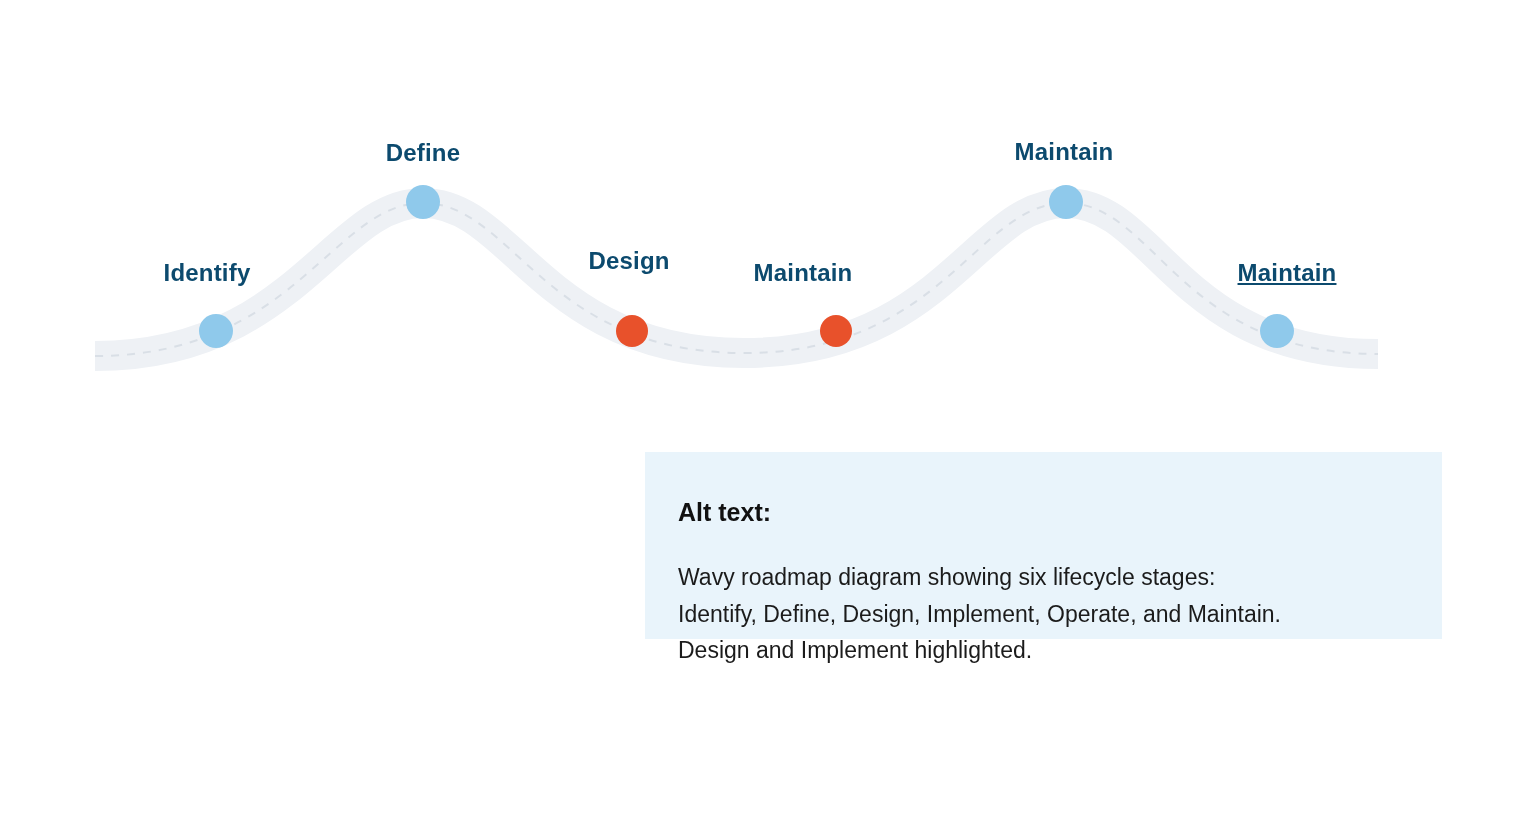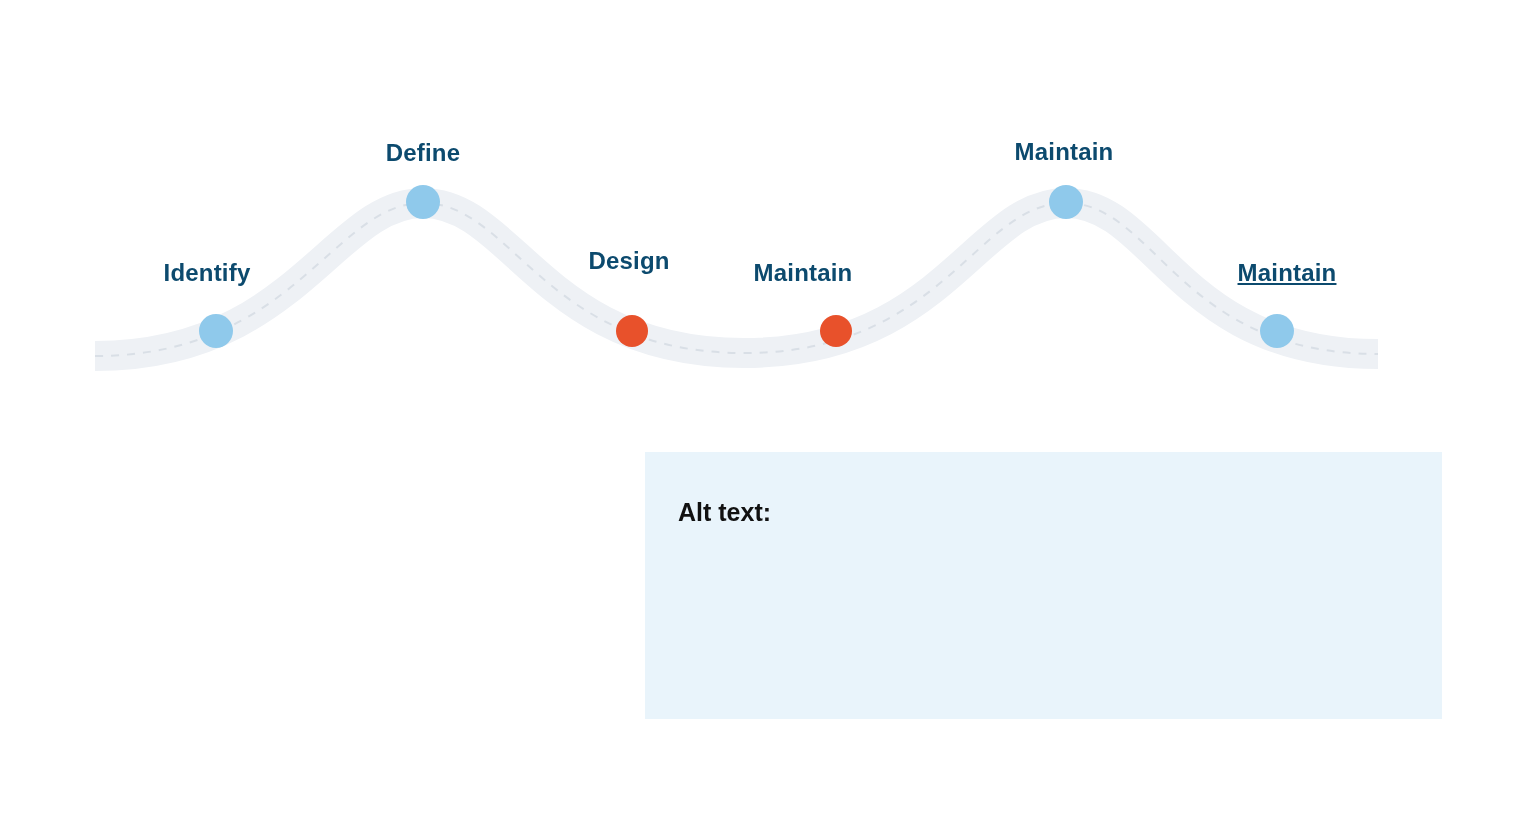--- a/index.html
+++ b/index.html
@@ -28,21 +28,21 @@
     font-weight: 700;
     color: #0c4a6e;
     letter-spacing: 0.2px;
     white-space: nowrap;
   }
   .alt-panel {
     position: absolute;
     left: 645px;
     top: 452px;
     width: 797px;
-    height: 267px;
+    height: 187px;
     padding: 46px 36px 0 33px;
   }
   .alt-panel-heading {
     font-size: 25px;
     font-weight: 700;
     color: #111111;
     line-height: 28px;
   }
   .alt-panel-body {
     margin-top: 33px;
@@ -76,15 +76,20 @@
 
   <div class="stage-label" style="left:207px;  top:273px;">Identify</div>
   <div class="stage-label" style="left:423px;  top:153px;">Define</div>
   <div class="stage-label" style="left:629px;  top:261px;">Design</div>
   <div class="stage-label" style="left:803px;  top:273px;">Maintain</div>
   <div class="stage-label" style="left:1064px; top:152px;">Maintain</div>
   <div class="stage-label" style="left:1287px; top:273px;text-decoration:underline;">Maintain</div>
 
   <div class="alt-panel" style="background: rgb(233, 244, 251);">
     <div class="alt-panel-heading">Alt text:</div>
+    <div class="alt-panel-body">
+      <div class="alt-panel-line">Wavy roadmap diagram showing six lifecycle stages:</div>
+      <div class="alt-panel-line">Identify, Define, Design, Implement, Operate, and Maintain.</div>
+      <div class="alt-panel-line">Design and Implement highlighted.</div>
+    </div>
   </div>
 
 </div>
 
 </body></html>

